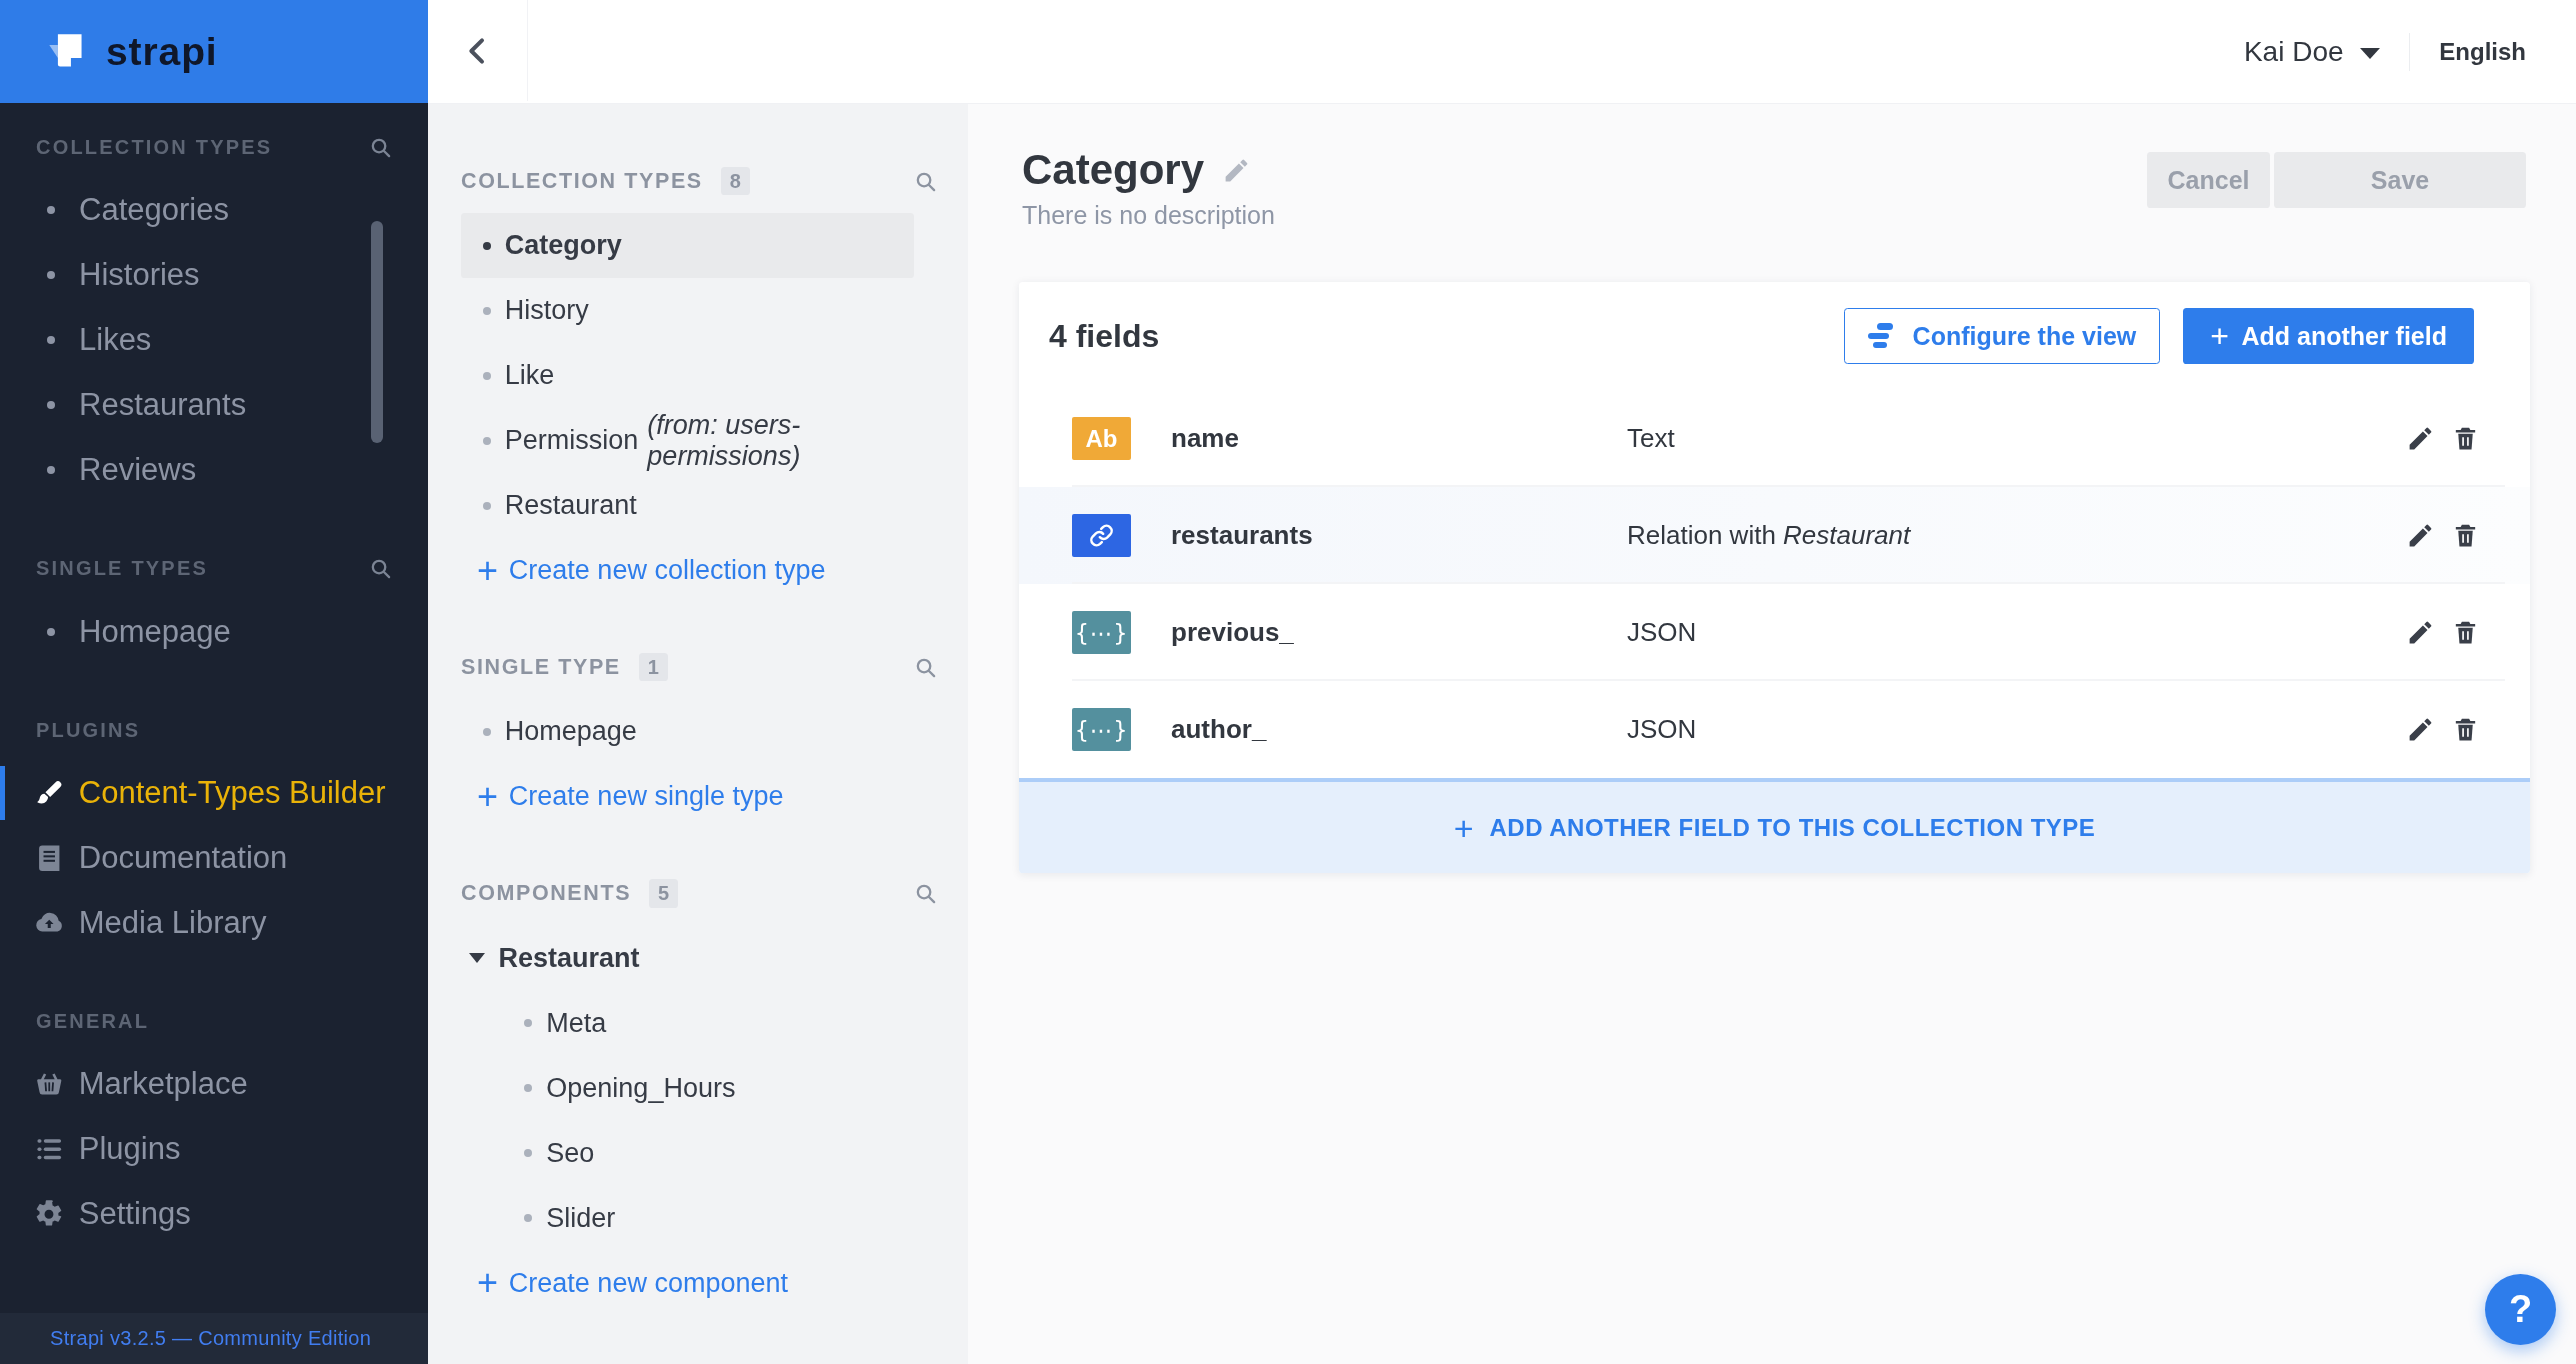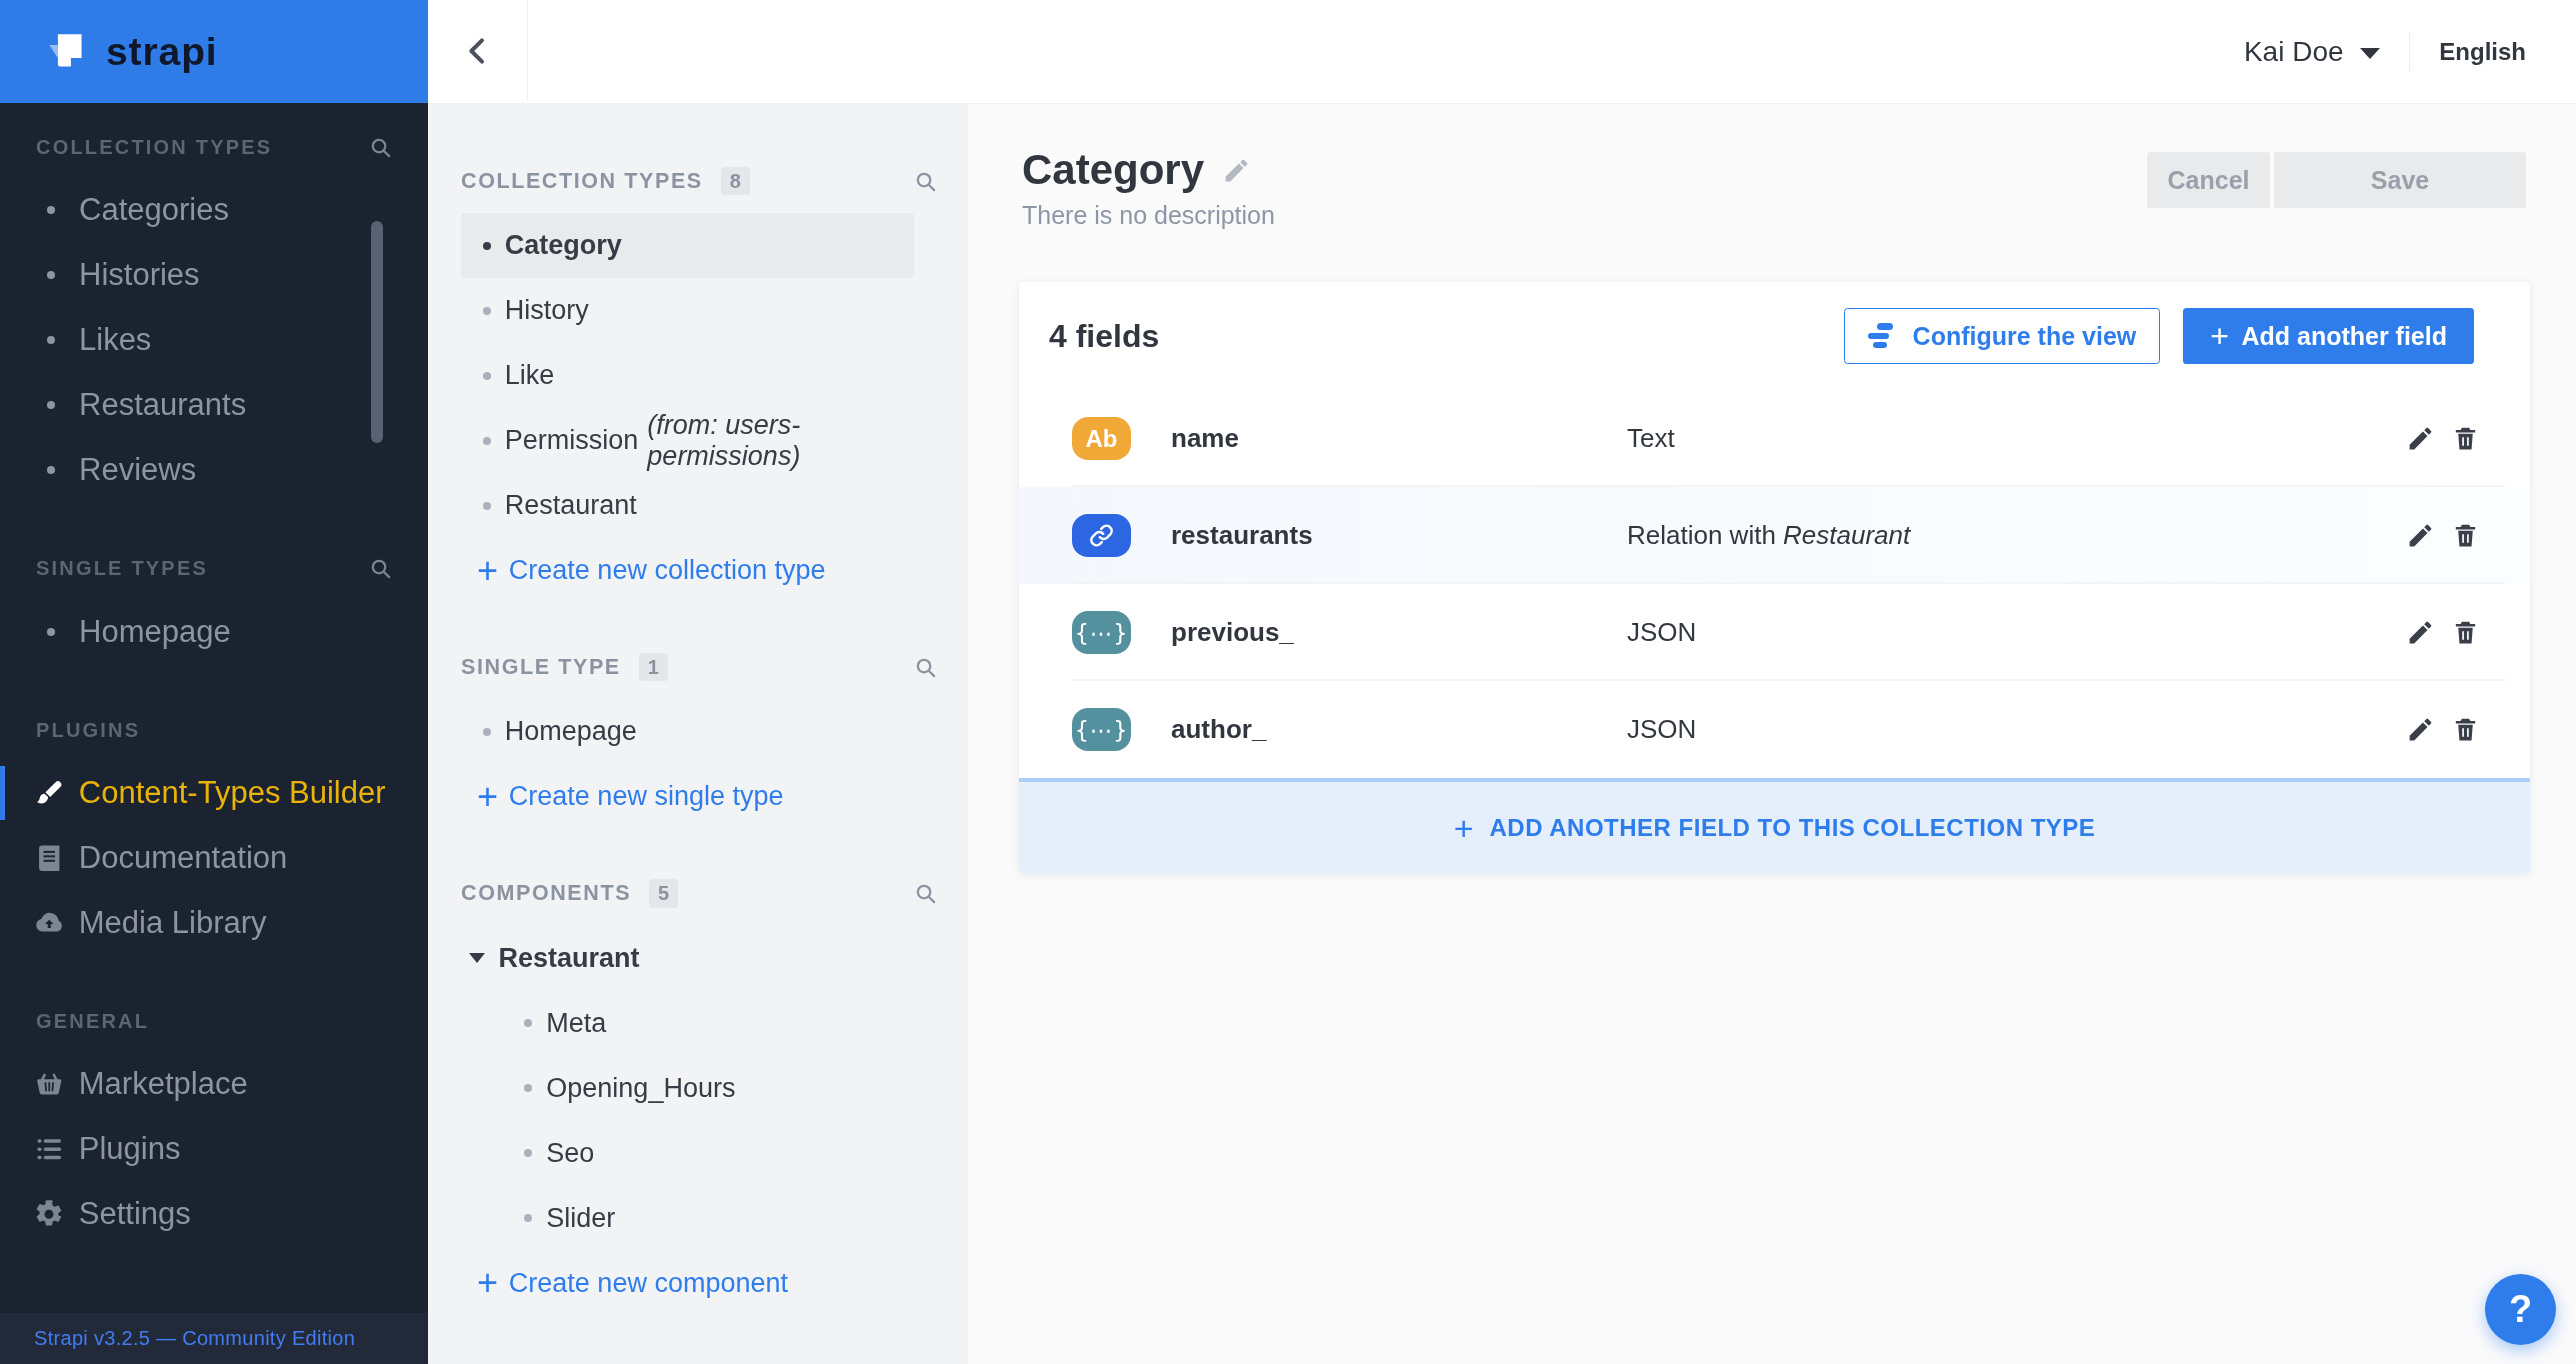--- a/index.html
+++ b/index.html
@@ -19,21 +19,21 @@
   .sb-head .search-icon{width:23px;height:23px;color:#7b8494;cursor:pointer}
   .sb-items{margin-top:6.3px}
   .sb-item{height:65px;display:flex;align-items:center;color:#8d94a4;font-size:31px;position:relative;cursor:pointer}
   .sb-item .bullet{width:8px;height:8px;border-radius:50%;background:#8d94a4;margin-left:47px;margin-right:24px;flex:none}
   .sb-item .ic{width:30.5px;height:30.5px;margin-left:34px;margin-right:14.3px;flex:none;color:#7d8595}
   .sb-item .ic svg{width:30.5px;height:30.5px}
   .sb-item.active{color:#eab308}
   .sb-item.active .ic{color:#fff}
   .sb-item.active::before{content:"";position:absolute;left:0;top:5.4px;bottom:5.4px;width:5.4px;background:#2e7deb}
   .sb-thumb{position:absolute;left:371px;top:221px;width:11.7px;height:222px;border-radius:6.3px;background:#596273}
-  .sb-footer{position:absolute;left:0;right:0;bottom:0;height:51px;background:#222a39;display:flex;align-items:center;padding-left:34px;font-size:20px;color:#417df0;letter-spacing:0.3px;cursor:pointer}
+  .sb-footer{position:absolute;left:0;right:0;bottom:0;height:51px;background:#222a39;display:flex;align-items:center;padding-left:50px;font-size:20px;color:#417df0;letter-spacing:0.3px;cursor:pointer}
 
   
   .topbar{position:absolute;left:428px;right:0;top:0;height:103px;background:#fff;border-bottom:0.9px solid #f0f1f4;z-index:2}
   .back-btn{position:absolute;left:0;top:0;width:99px;height:101px;background:#fff;border-right:1.8px solid #f1f2f5;display:flex;align-items:center;justify-content:center;cursor:pointer}
   .back-btn svg{width:32px;height:32px;color:#4b515d}
   .user-area{position:absolute;right:50px;top:0;height:100%;display:flex;align-items:center}
   .user{display:flex;align-items:center;gap:16px;font-size:28px;color:#32373f;cursor:pointer}
   .tri-down{width:0;height:0;border-left:10px solid transparent;border-right:10px solid transparent;border-top:11.7px solid #32373f;margin-top:4.5px}
   .vdiv{width:1.8px;height:38px;background:#ebedf0;margin:0 29px}
   .locale{font-size:24px;font-weight:700;color:#32373f;cursor:pointer}
@@ -82,21 +82,21 @@
   .btn-primary .plus{font-size:32px;font-weight:300;line-height:1}
   .cfg{width:30.5px;height:27px;position:relative}
   .cfg span{position:absolute;height:6.3px;border-radius:3.6px;background:currentColor}
   .cfg .b1{left:9px;top:0.9px;width:16px}
   .cfg .b2{left:0;top:10px;width:21.5px}
   .cfg .b3{left:5.4px;top:19px;width:13.4px}
 
   .frow{height:97px;display:flex;align-items:center;position:relative;padding-left:53px}
   .frow.tinted{background:linear-gradient(90deg,#f4f7fc 0%,#fcfdfe 100%)}
   .frow:not(:last-child)::after{content:"";position:absolute;left:53px;right:25px;bottom:0;height:1.8px;background:#f3f4f6}
-  .ficon{width:59px;height:43px;border-radius:16px;display:flex;align-items:center;justify-content:center;color:#fff;flex:none}
+  .ficon{width:59px;height:43px;border-radius:2px;display:flex;align-items:center;justify-content:center;color:#fff;flex:none}
   .ficon.text{background:#f0a937;font-size:24px;font-weight:700}
   .ficon.relation{background:#2d66e3}
   .ficon.relation svg{width:27px;height:27px}
   .ficon.json{background:#54909e;font-family:"DejaVu Sans",sans-serif;font-size:22.4px;letter-spacing:0.9px}
   .fname{position:absolute;left:152px;font-size:26px;font-weight:700;color:#32373f}
   .ftype{position:absolute;left:608px;font-size:26px;color:#32373f}
   .ftype em{font-style:italic}
   .r-actions{position:absolute;right:50px;display:flex;gap:16px;align-items:center}
   .r-actions .act{width:29px;height:29px;color:#3a3f49;cursor:pointer}
   .r-actions .act svg{width:29px;height:29px}

